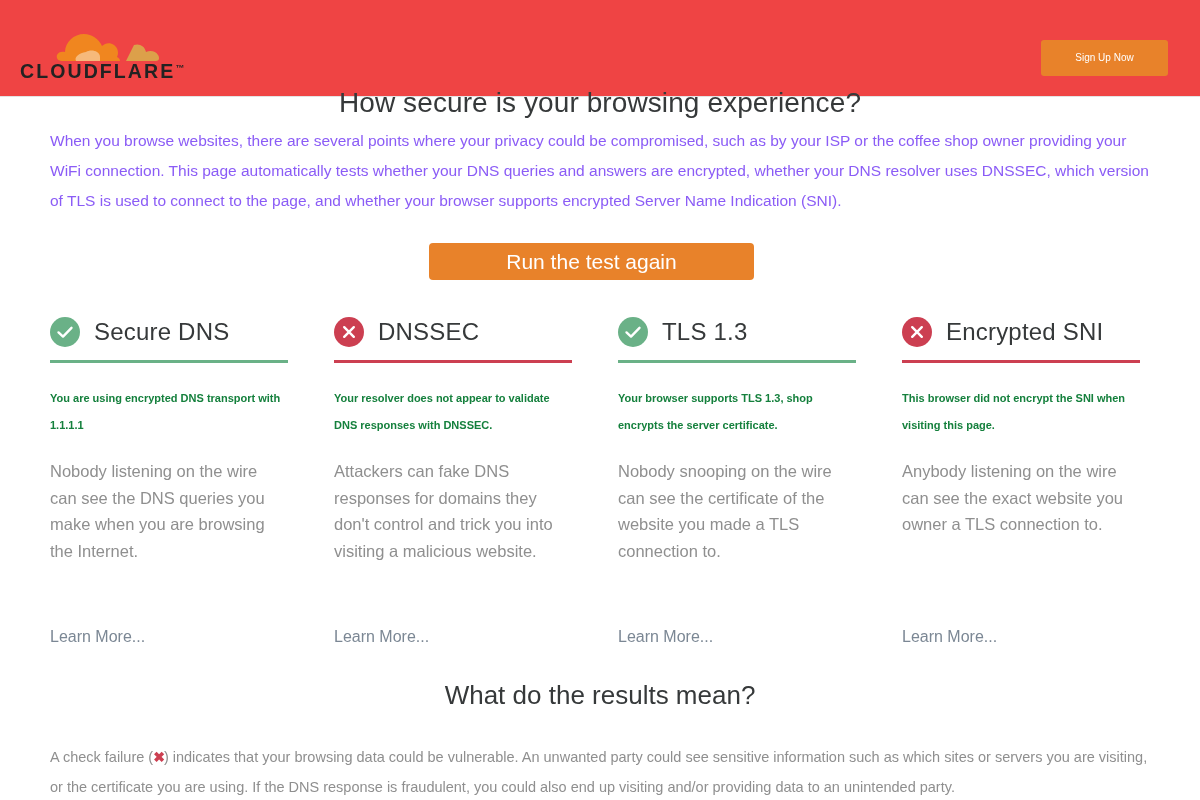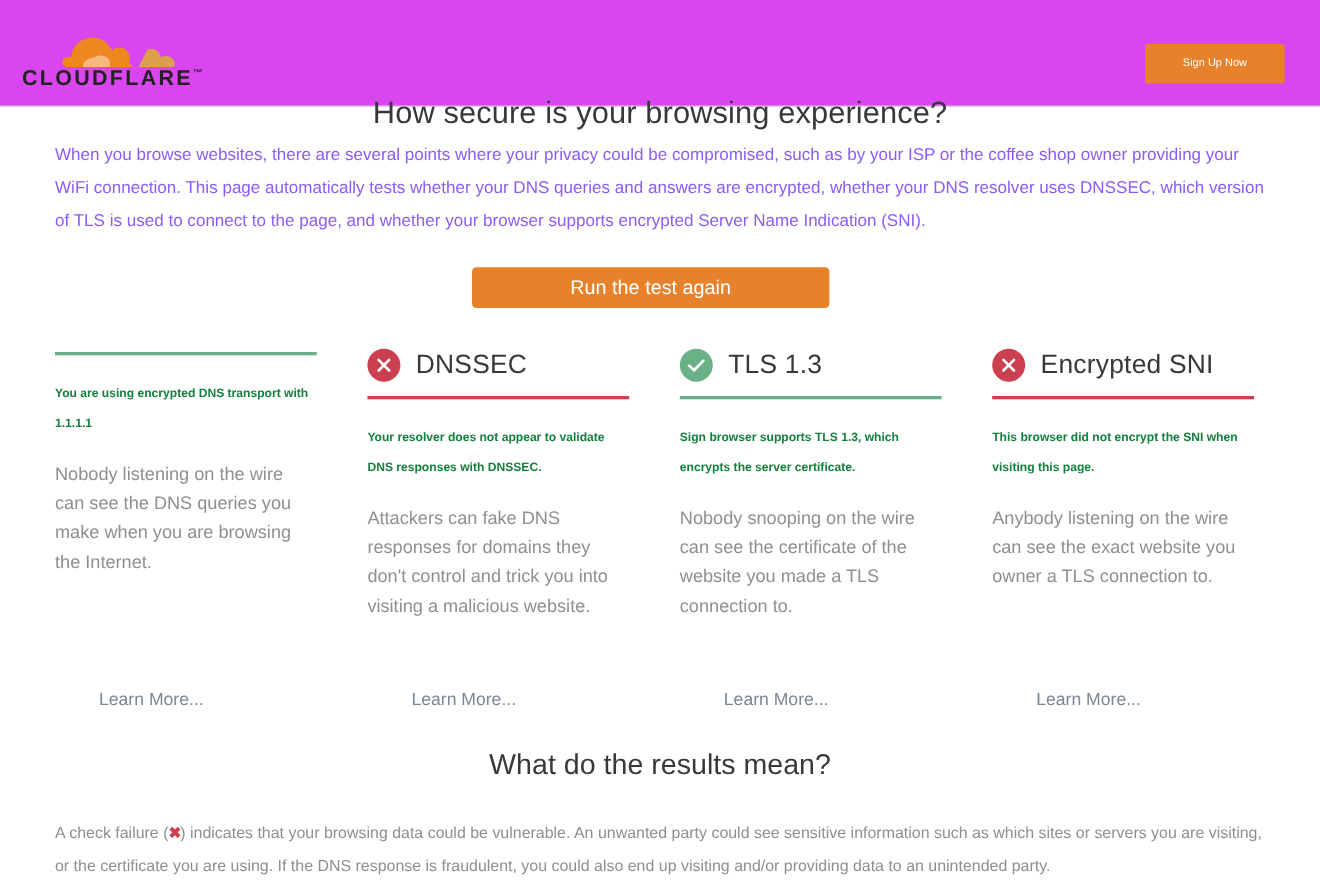--- a/index.html
+++ b/index.html
@@ -15,21 +15,21 @@
     overflow: hidden;
     position: relative;
   }
 
   
   .header {
     position: absolute;
     left: 0; top: 0;
     width: 1200px;
     height: 97px;
-    background: #d946ef;
+    background: #ef4444;
     border-bottom: 1px solid #e3e3e3;
     box-sizing: border-box;
   }
   .logo {
     position: absolute;
     left: 20px;
     top: 28px;
     width: 150px;
     height: 52px;
   }
@@ -101,21 +101,21 @@
     position: absolute;
     left: 429px;
     top: 243px;
     width: 325px;
     height: 37px;
     background: #e8822a;
     border: none;
     border-radius: 4px;
     color: #ffffff;
     font-family: "Liberation Sans", sans-serif;
-    font-size: 18px;
+    font-size: 21px;
     cursor: pointer;
     padding: 0;
     line-height: 37px;
     text-align: center;
   }
 
   
   .results {
     position: absolute;
     left: 50px;
@@ -174,21 +174,20 @@
     font-weight: 400;
   }
   .learn-more {
     position: absolute;
     top: 316px;
     font-size: 16px;
     color: #7b8794;
     text-decoration: none;
     cursor: pointer;
     font-weight: 400;
-    margin-left: 40px;
   }
 
   
   .results-title {
     position: absolute;
     left: 0;
     top: 680px;
     width: 1200px;
     text-align: center;
     font-size: 26px;
@@ -226,20 +225,28 @@
   <button class="signup-btn">Sign Up Now</button>
 </div>
 
 <div class="page-title">How secure is your browsing experience?</div>
 <div class="intro">When you browse websites, there are several points where your privacy could be compromised, such as by your ISP or the coffee shop owner providing your WiFi connection. This page automatically tests whether your DNS queries and answers are encrypted, whether your DNS resolver uses DNSSEC, which version of TLS is used to connect to the page, and whether your browser supports encrypted Server Name Indication (SNI).</div>
 <button class="run-btn">Run the test again</button>
 
 <div class="results">
 
   <div class="card">
+    <div class="card-head">
+      <span class="status-icon pass">
+        <svg width="30" height="30" viewBox="0 0 30 30">
+            <path d="M8.5 15.4 L13 19.6 L21.5 10.8" fill="none" stroke="#ffffff" stroke-width="2.4" stroke-linecap="round" stroke-linejoin="round"></path>
+          </svg>
+      </span>
+      <span class="card-title">Secure DNS</span>
+    </div>
     <div class="card-rule pass"></div>
     <div class="card-summary">You are using encrypted DNS transport with 1.1.1.1</div>
     <div class="card-detail">Nobody listening on the wire can see the DNS queries you make when you are browsing the Internet.</div>
     <a class="learn-more">Learn More...</a>
   </div>
 
   <div class="card">
     <div class="card-head">
       <span class="status-icon fail">
         <svg width="30" height="30" viewBox="0 0 30 30">
@@ -257,21 +264,21 @@
   <div class="card">
     <div class="card-head">
       <span class="status-icon pass">
         <svg width="30" height="30" viewBox="0 0 30 30">
             <path d="M8.5 15.4 L13 19.6 L21.5 10.8" fill="none" stroke="#ffffff" stroke-width="2.4" stroke-linecap="round" stroke-linejoin="round"></path>
           </svg>
       </span>
       <span class="card-title">TLS 1.3</span>
     </div>
     <div class="card-rule pass"></div>
-    <div class="card-summary">Sign browser supports TLS 1.3, which encrypts the server certificate.</div>
+    <div class="card-summary">Your browser supports TLS 1.3, shop encrypts the server certificate.</div>
     <div class="card-detail">Nobody snooping on the wire can see the certificate of the website you made a TLS connection to.</div>
     <a class="learn-more">Learn More...</a>
   </div>
 
   <div class="card">
     <div class="card-head">
       <span class="status-icon fail">
         <svg width="30" height="30" viewBox="0 0 30 30">
             <path d="M10.2 10.2 L19.8 19.8 M19.8 10.2 L10.2 19.8" fill="none" stroke="#ffffff" stroke-width="2.4" stroke-linecap="round"></path>
           </svg>

